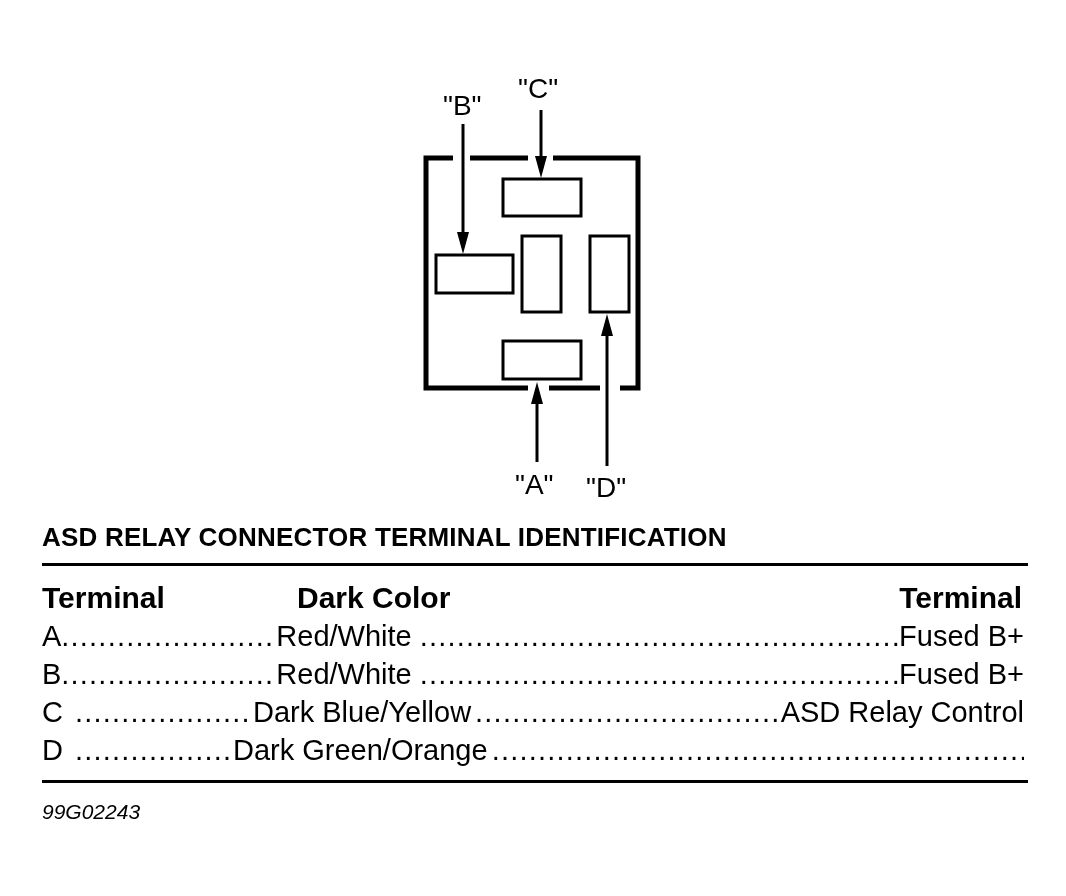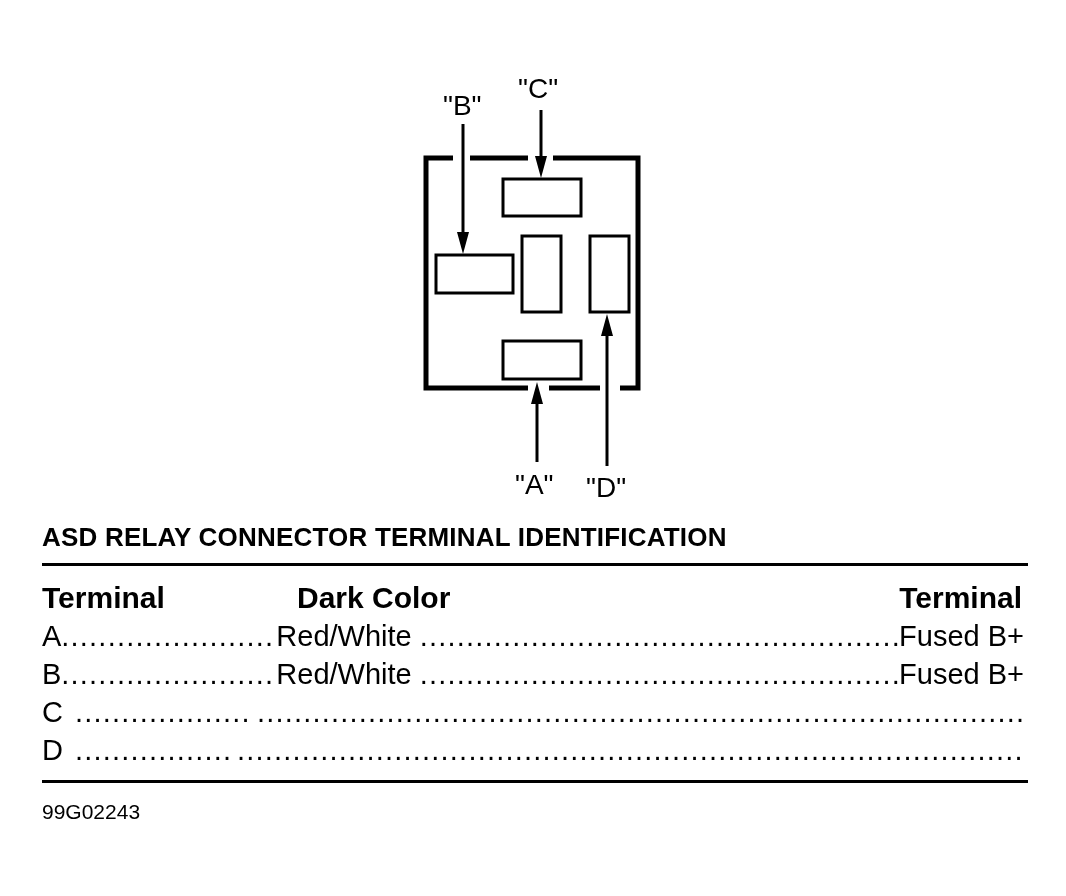--- a/index.html
+++ b/index.html
@@ -6,21 +6,21 @@
   body { width:1066px; height:896px; position:relative; overflow:hidden;
          font-family:"Liberation Sans", sans-serif; color:#000; }
   #diagram { position:absolute; left:0; top:0; }
   .lbl { font-family:"Liberation Sans", sans-serif; font-size:28px; fill:#000; }
   .title { position:absolute; left:42px; top:522px; font-size:26px; font-weight:bold; letter-spacing:0.2px; white-space:nowrap; }
   .rule { position:absolute; left:42px; width:986px; height:3px; background:#000; }
   .hdr { position:absolute; top:573px; font-size:30px; font-weight:bold; white-space:nowrap;margin-top:8px; }
   .row { position:absolute; left:42px; width:982px; height:36px; font-size:29px; white-space:nowrap; display:flex; align-items:baseline; }
   .row .dots { overflow:hidden; flex:1 1 auto; letter-spacing:1.2px; }
   .row .seg { flex:0 0 auto; }
-  .code { position:absolute; left:42px; top:800px; font-size:21px; }
+  .code { position:absolute; left:42px; top:800px; font-size:21px;font-style:italic; }
 </style>
 </head>
 <body>
 
 <svg id="diagram" width="1066" height="520">
 
   <g fill="none" stroke="#000" stroke-width="5">
     <polyline points="453,158 426,158 426,388 528,388"></polyline>
     <polyline points="470,158 528,158"></polyline>
     <polyline points="553,158 638,158 638,388 620,388"></polyline>
@@ -73,22 +73,25 @@
 <div class="row" style="top:658px">
   <span class="seg">B</span>
   <span class="dots" style="flex:0 0 215px">..............................................</span>
   <span class="seg">Red/White</span>
   <span class="dots" style="margin-left:8px">................................................................................................</span>
   <span class="seg">Fused B+</span>
 </div>
 <div class="row" style="top:696px">
   <span class="seg">C</span>
   <span class="dots" style="flex:0 0 178px; margin-left:12px">..............................................</span>
+  <span class="seg">Dark Blue/Yellow</span>
   <span class="dots" style="margin-left:4px">................................................................................................</span>
+  <span class="seg">ASD Relay Control</span>
 </div>
 <div class="row" style="top:734px">
   <span class="seg">D</span>
   <span class="dots" style="flex:0 0 158px; margin-left:12px">..............................................</span>
+  <span class="seg">Dark Green/Orange</span>
   <span class="dots" style="margin-left:4px">................................................................................................</span>
 </div>
 
 <div class="rule" style="top:780px"></div>
 <div class="code">99G02243</div>
 
 </body></html>

